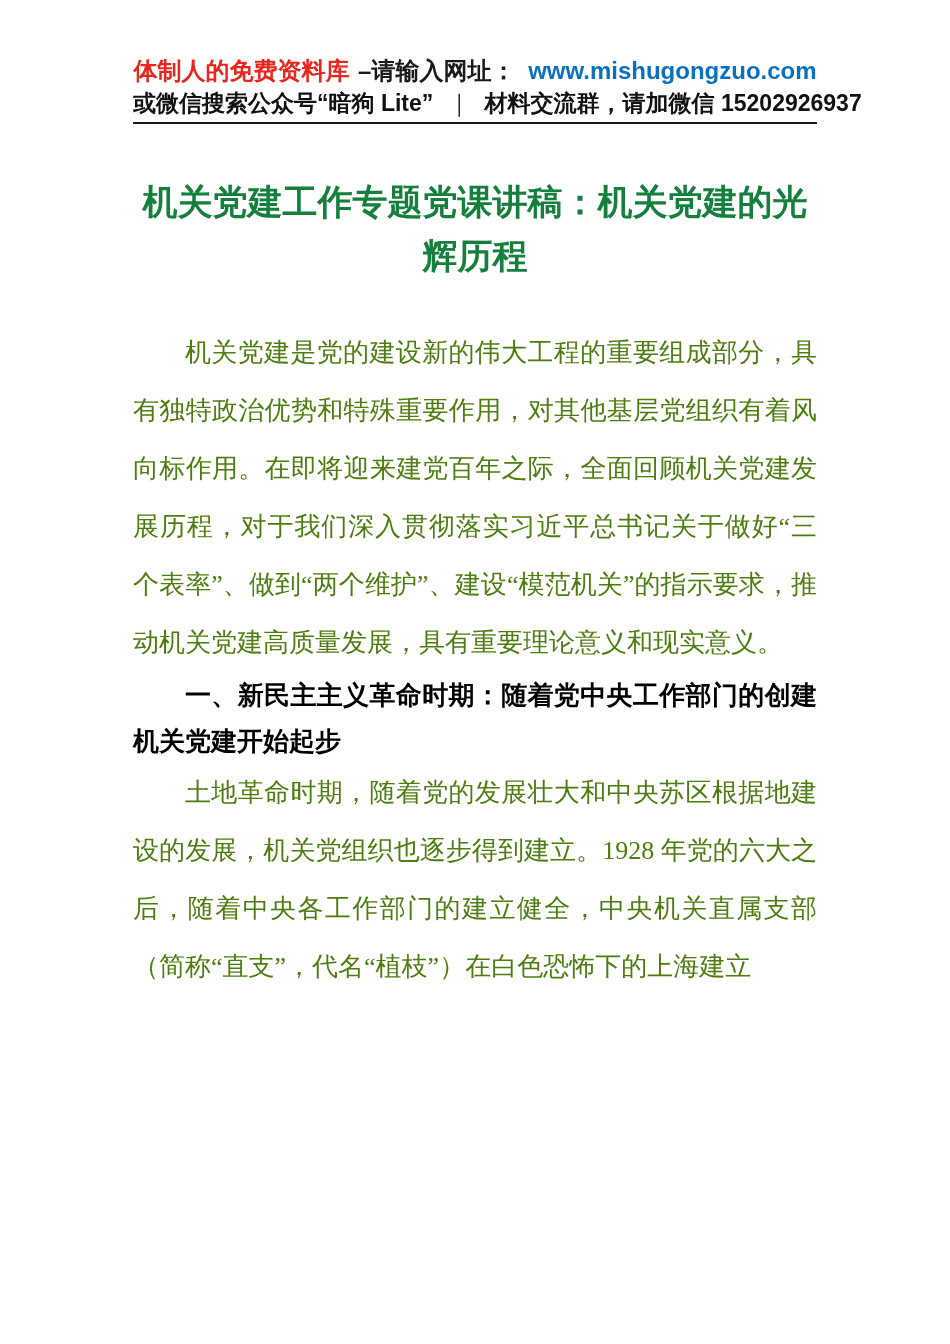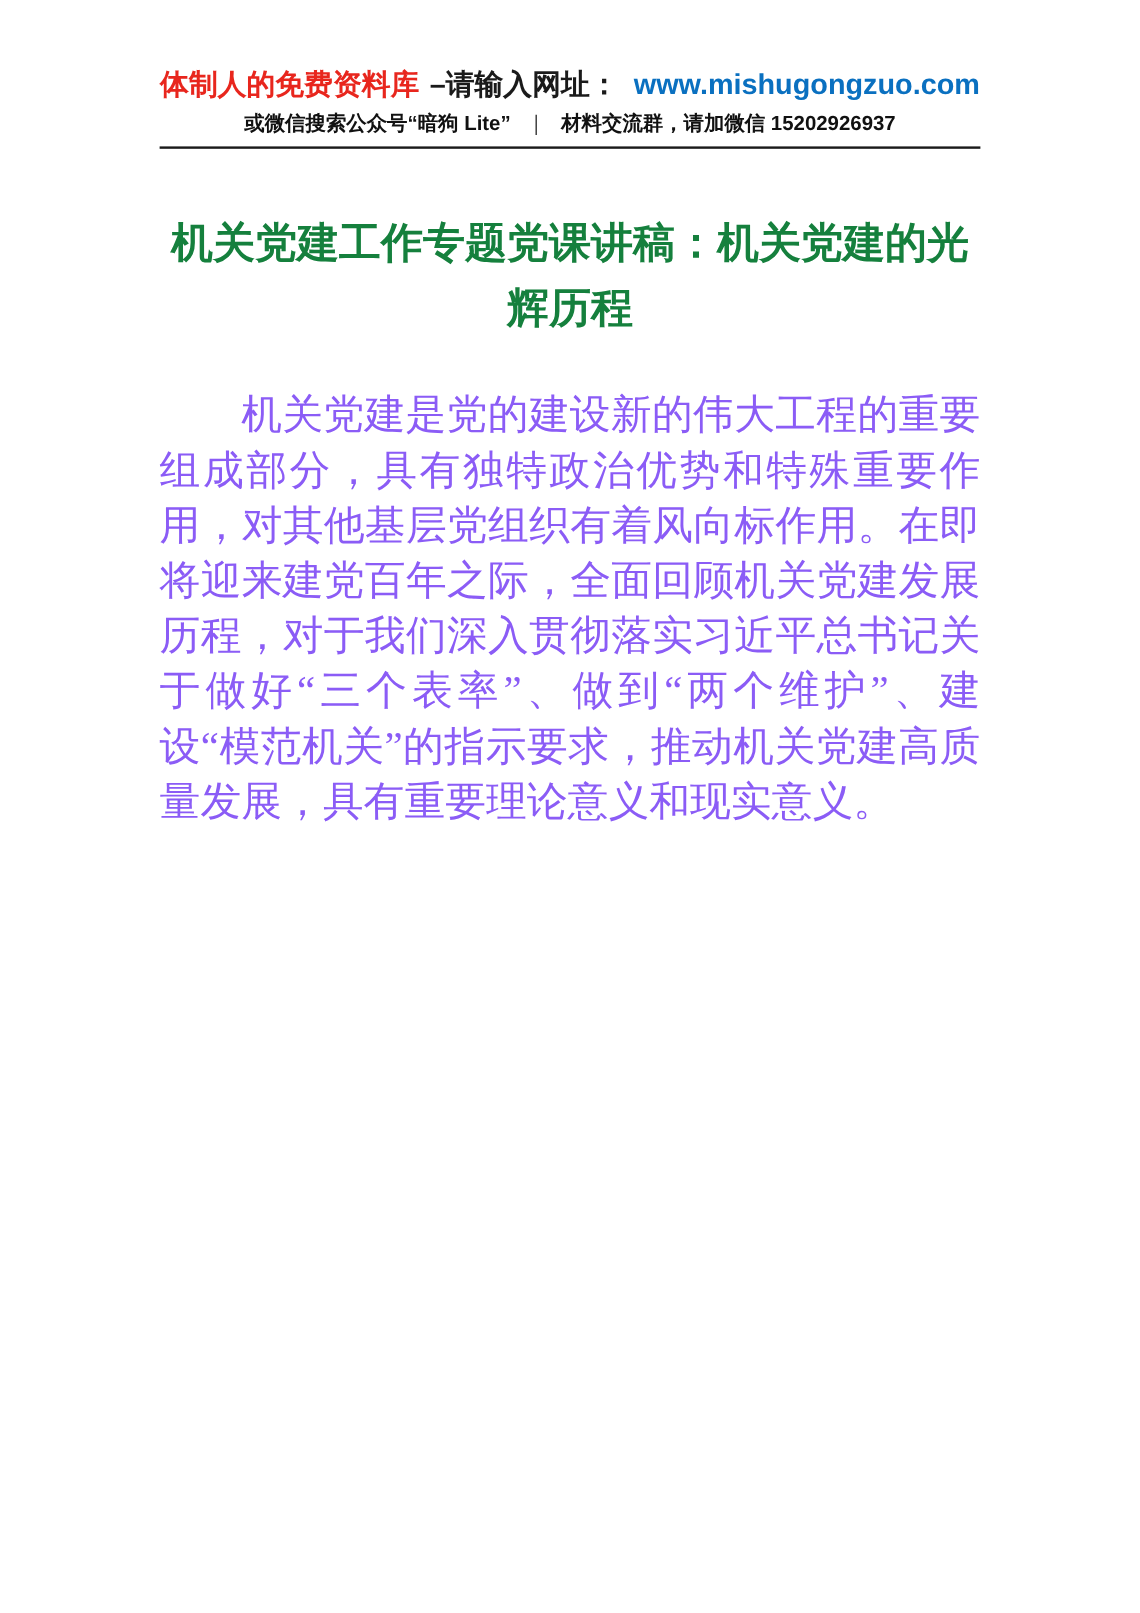--- a/index.html
+++ b/index.html
@@ -28,21 +28,21 @@
   .promo-brand { color: #e8261d; }
   .promo-prompt { color: #1a1a1a; margin-left: 2px; }
   .promo-url {
     color: #0a70c0;
     text-decoration: none;
     font-weight: bold;
     margin-left: 6px;
   }
   .promo-line2 {
     margin-top: 3px;
-    font-size: 17px;
+    font-size: 23px;
     line-height: 28px;
     font-weight: 600;
     color: #111111;
     white-space: nowrap;
   }
   .promo-separator { margin: 0 8px; font-weight: 400; }
   .header-divider {
     margin-top: 5px;
     border-bottom: 2px solid #1a1a1a;
     height: 0;
@@ -56,26 +56,26 @@
     margin-top: 52px;
     margin-bottom: 40px;
     font-family: "Liberation Serif", "DejaVu Serif", serif;
     font-size: 35px;
     line-height: 54px;
     font-weight: bold;
     text-align: center;
     color: #15803d;
   }
   .doc-paragraph {
-    font-size: 34px;
-    line-height: 46px;
+    font-size: 26px;
+    line-height: 58px;
     text-indent: 2em;
     text-align: justify;
     text-justify: inter-character;
-    color: #8b5cf6;
+    color: #4d7c0f;
   }
   .doc-heading {
     font-family: "Liberation Sans", "DejaVu Sans", sans-serif;
     font-size: 26px;
     line-height: 46px;
     font-weight: bold;
     text-indent: 2em;
     text-align: justify;
     text-justify: inter-character;
     color: #000000;
@@ -98,17 +98,19 @@
       <span>材料交流群，请加微信 15202926937</span>
     </div>
     <div class="header-divider"></div>
   </header>
 
   <main class="doc-main">
     <h1 class="doc-title">机关党建工作专题党课讲稿：机关党建的光辉历程</h1>
 
     <p class="doc-paragraph">机关党建是党的建设新的伟大工程的重要组成部分，具有独特政治优势和特殊重要作用，对其他基层党组织有着风向标作用。在即将迎来建党百年之际，全面回顾机关党建发展历程，对于我们深入贯彻落实习近平总书记关于做好“三个表率”、做到“两个维护”、建设“模范机关”的指示要求，推动机关党建高质量发展，具有重要理论意义和现实意义。</p>
 
+    <h2 class="doc-heading">一、新民主主义革命时期：随着党中央工作部门的创建机关党建开始起步</h2>
 
 
+    <p class="doc-paragraph">土地革命时期，随着党的发展壮大和中央苏区根据地建设的发展，机关党组织也逐步得到建立。1928 年党的六大之后，随着中央各工作部门的建立健全，中央机关直属支部（简称“直支”，代名“植枝”）在白色恐怖下的上海建立</p>
   </main>
 
 </div>
 
 </body></html>

